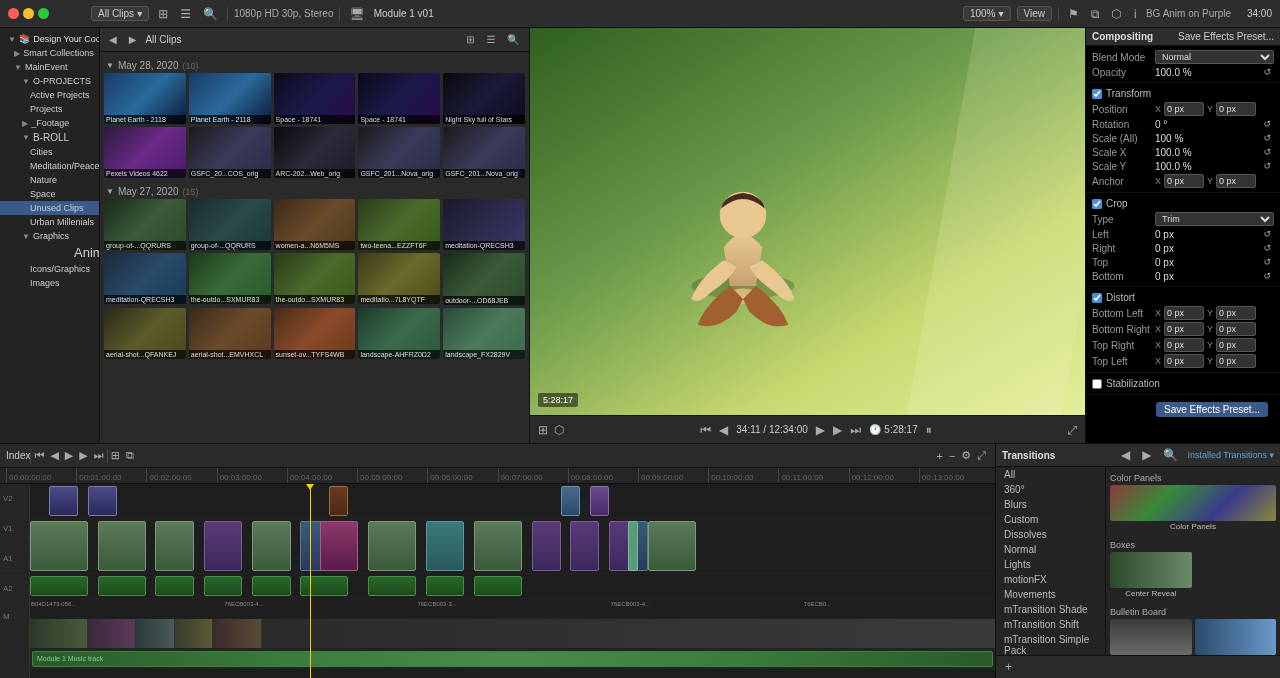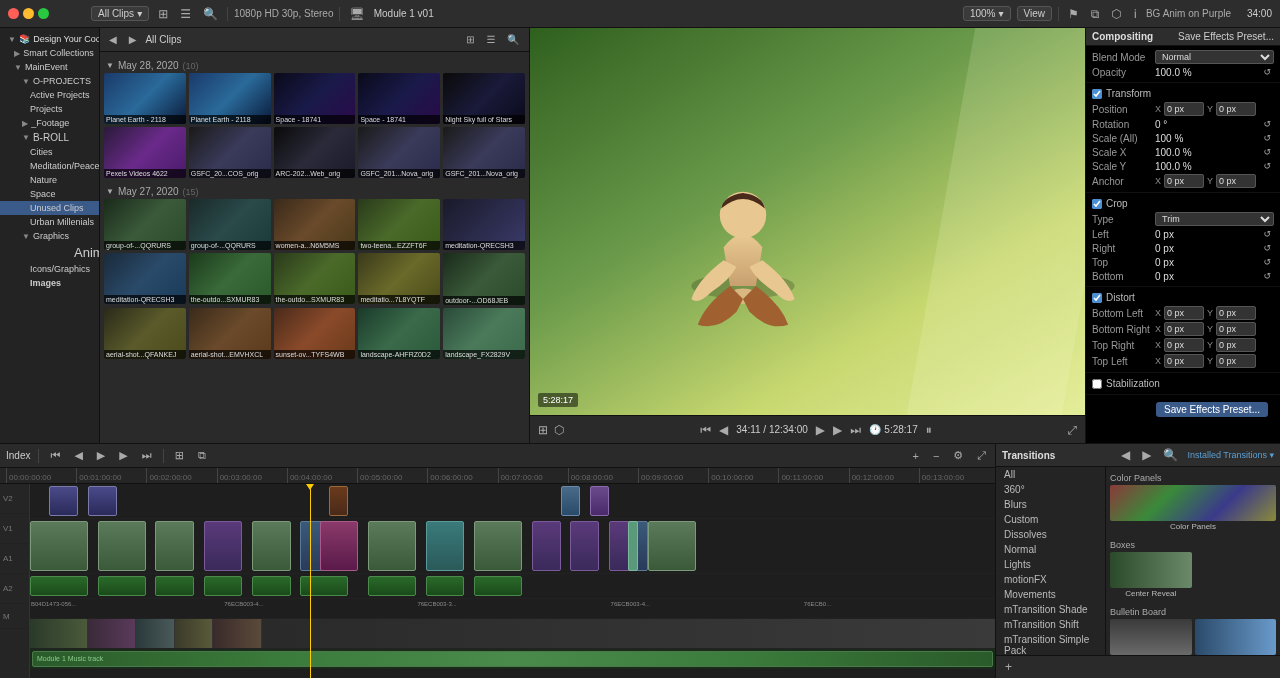--- a/index.html
+++ b/index.html
@@ -345,21 +345,21 @@
       display: flex;
       flex-direction: column;
       flex-shrink: 0;
     }
     .timeline-toolbar {
       background: #2a2a2a;
       height: 24px;
       display: flex;
       align-items: center;
       padding: 0 6px;
-      gap: 8px;
+      gap: 0;
       border-bottom: 1px solid #111;
     }
     .timeline-btn {
       background: none;
       border: none;
       color: #aaa;
       font-size: 11px;
       cursor: pointer;
       padding: 1px 3px;
     }
@@ -591,21 +591,21 @@
         <span class="tree-arrow">▼</span>
         <span style="font-size:9px;">Graphics</span>
       </div>
       <div class="tree-item tree-indent-3">
         <span style="font-size:13px;margin-left:44px;">Animations</span>
       </div>
       <div class="tree-item tree-indent-3">
         <span style="font-size:9px;">Icons/Graphics</span>
       </div>
       <div class="tree-item tree-indent-3">
-        <span style="font-size:9px;font-weight:bold;">Images</span>
+        <span style="font-size:9px;">Images</span>
       </div>
     </div>
   </div>
 
   <div class="media-browser">
     <div class="media-toolbar">
       <button class="media-toolbar-btn">◀</button>
       <button class="media-toolbar-btn">▶</button>
       <span style="font-size:10px;color:#ccc;">All Clips</span>
       <div style="flex:1"></div>

